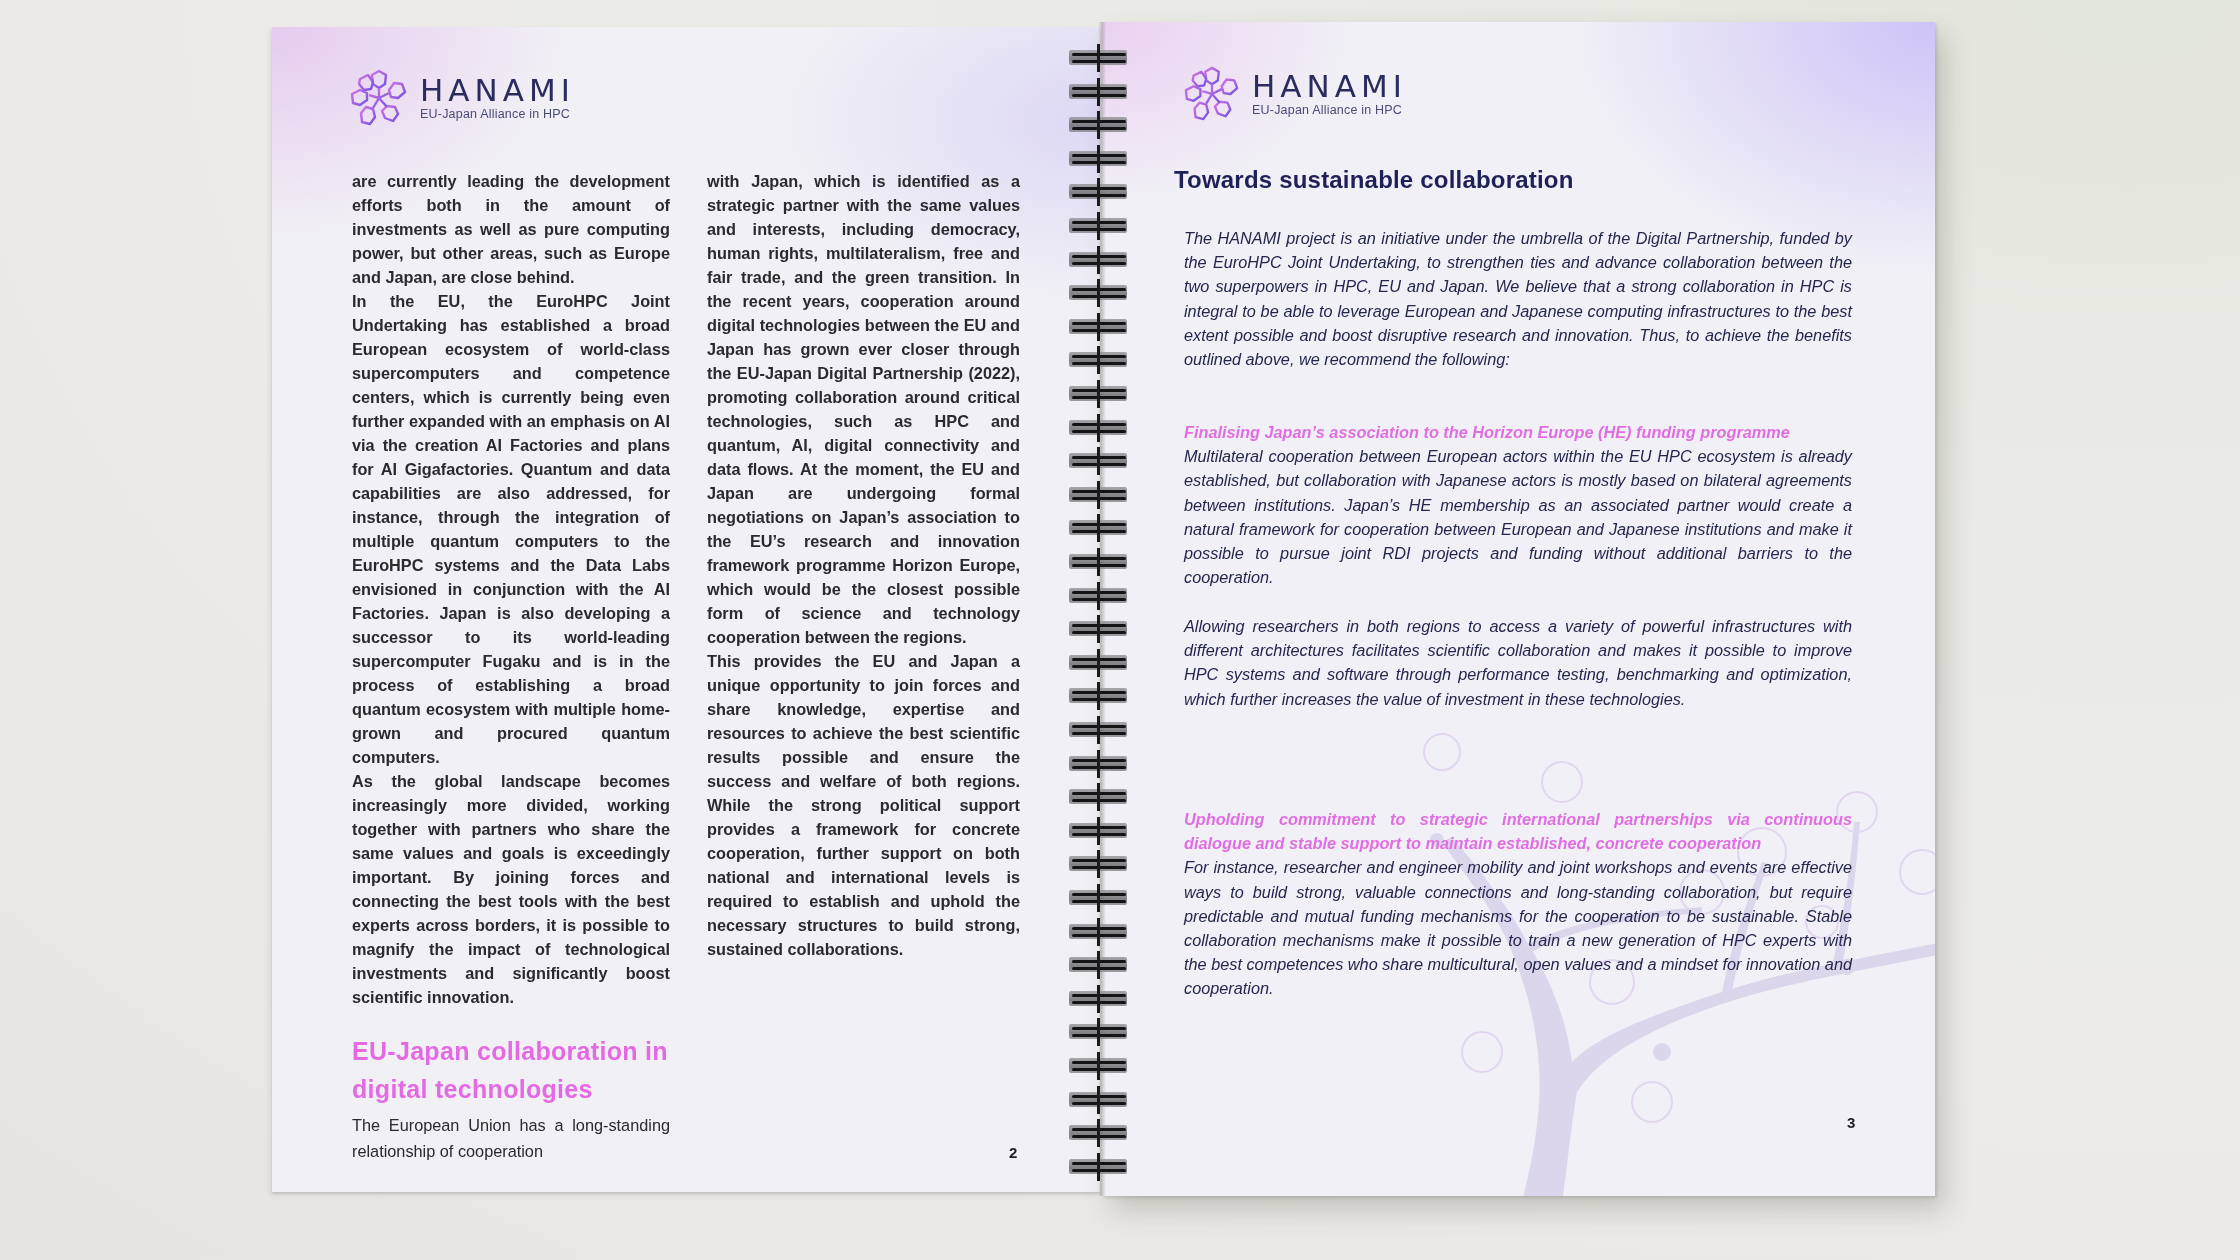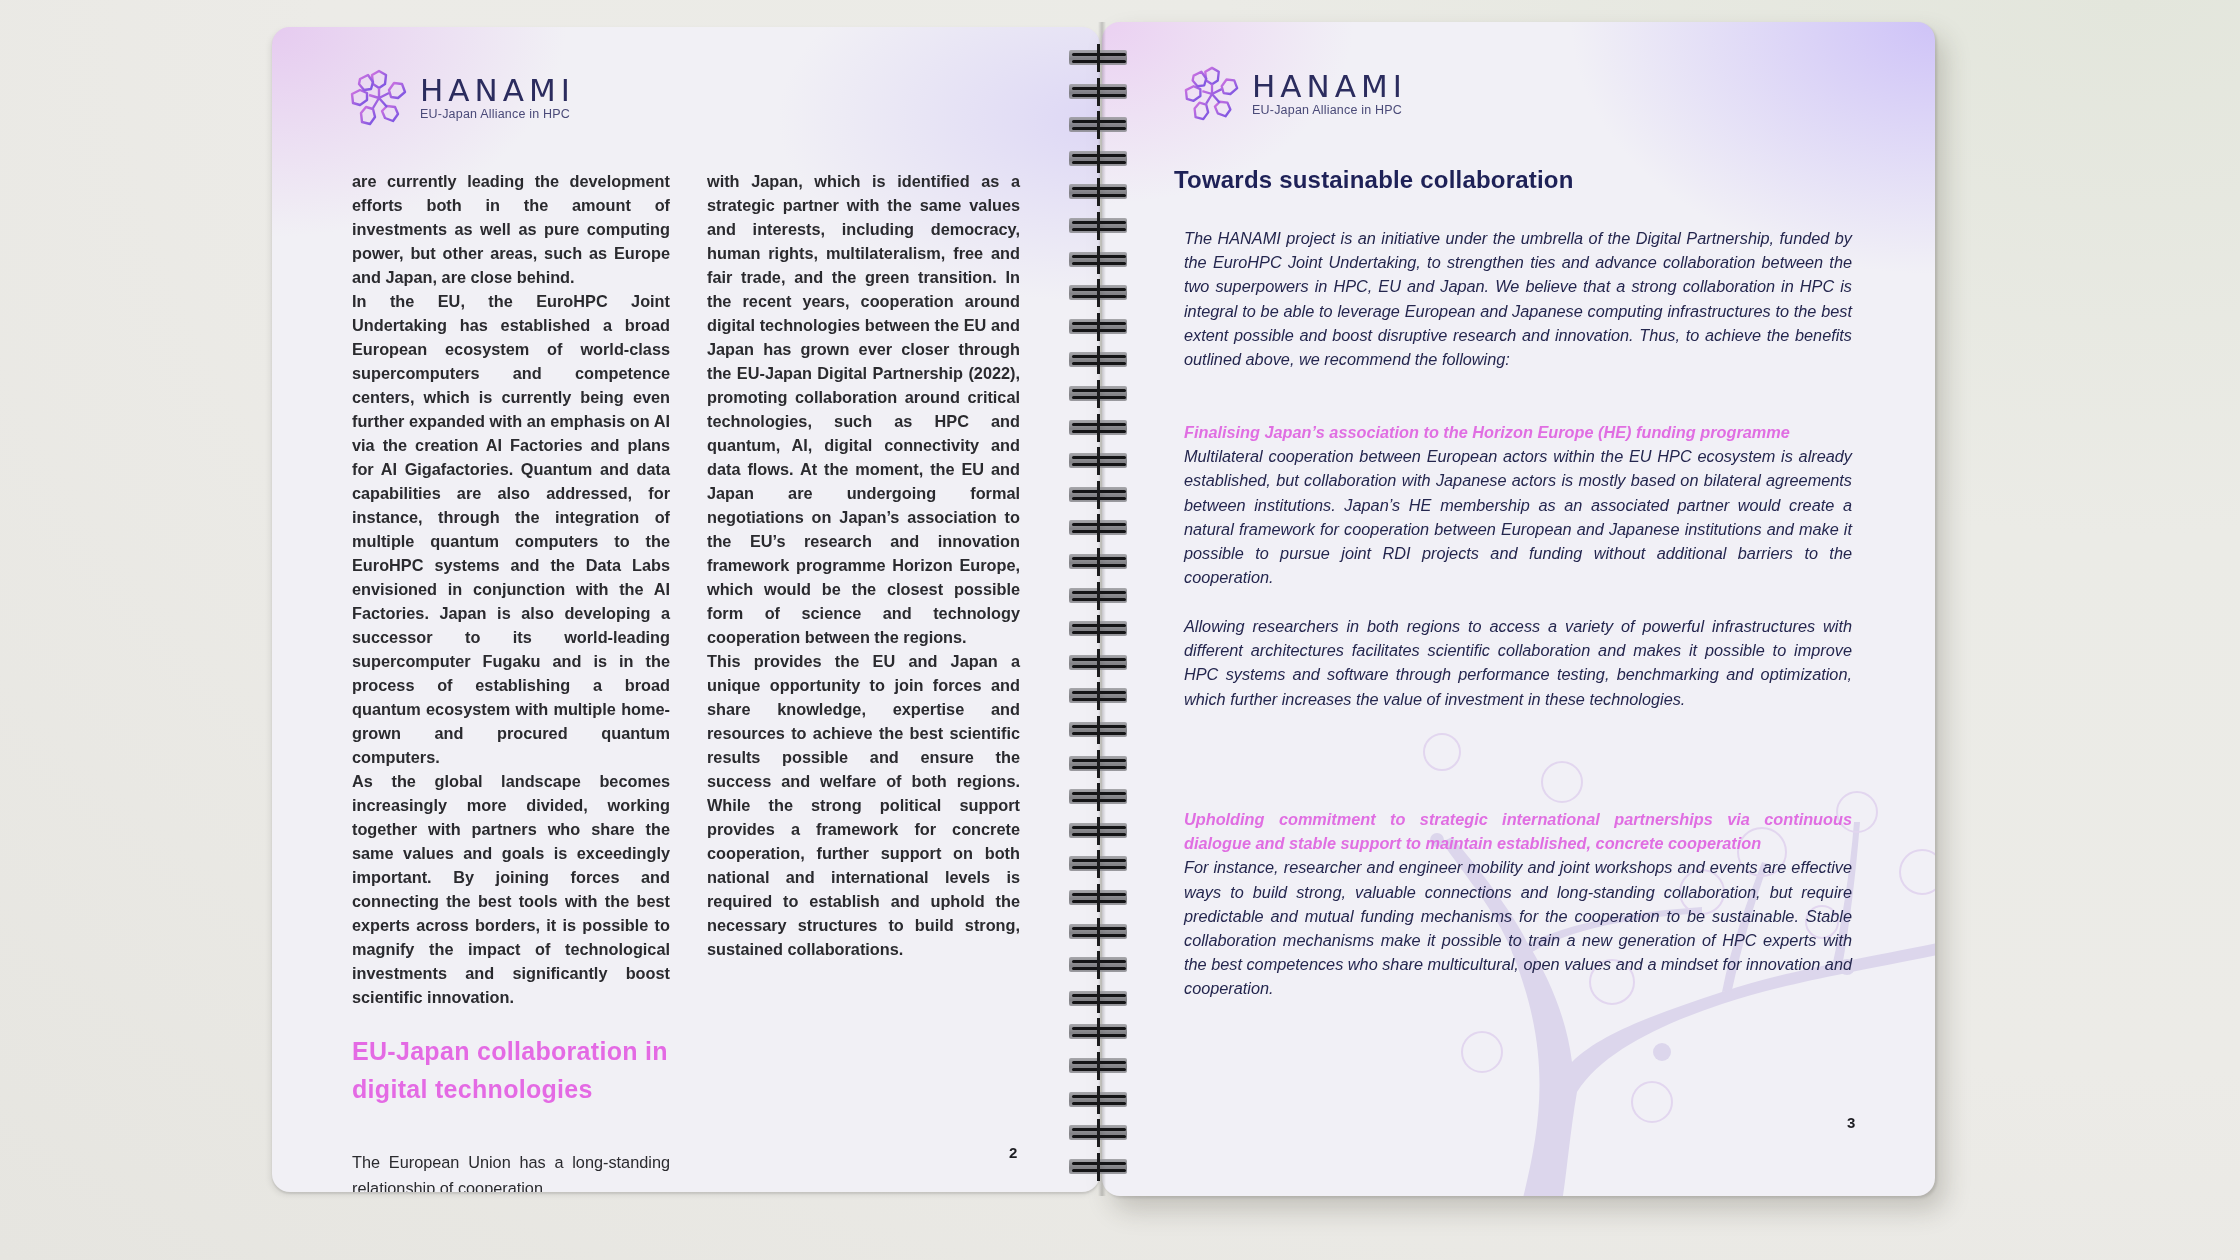--- a/index.html
+++ b/index.html
@@ -4,21 +4,20 @@
 <style>
   html, body { margin: 0; padding: 0; }
   body {
     width: 2240px; height: 1260px; overflow: hidden; position: relative;
     background: radial-gradient(ellipse at 95% 0%, #e3e6dc 0%, #ebebe6 30%, #ecebe7 60%, #e6e5e0 100%);
     font-family: "Liberation Sans", "DejaVu Sans", sans-serif;
   }
   .page {
     position: absolute; overflow: hidden;
     background: #f1f0f5;
-    border-radius: 18px;
   }
   #page-left {
     left: 272px; top: 27px; width: 828px; height: 1165px;
     box-shadow: -2px 3px 6px rgba(0,0,0,0.08), 0 2px 2px rgba(0,0,0,0.1);
     background:
       radial-gradient(ellipse 420px 300px at 0% 0%, rgba(226,190,238,0.75), rgba(226,190,238,0) 70%),
       radial-gradient(ellipse 460px 260px at 100% 8%, rgba(205,195,245,0.55), rgba(205,195,245,0) 70%),
       #f1f0f5;
   }
   #page-right {
@@ -42,21 +41,21 @@
     position: absolute; font-size: 16.3px; line-height: 24px;
     color: #2a2a2e; font-weight: 600; text-align: justify;
   }
   .col p { margin: 0; }
   .heading-pink {
     position: absolute; color: #e46ae4; font-weight: 700;
     font-size: 25px; line-height: 38px; letter-spacing: 0.3px;
   }
   .intro-left {
     position: absolute; font-size: 16.3px; line-height: 26px; color: #2a2a2e;
-    text-align: justify; font-weight: 500; margin-top: 37px;
+    text-align: justify; font-weight: 500;
   }
   .page-num { position: absolute; font-weight: 700; font-size: 15px; color: #1d1d22; }
 
   .title-right {
     position: absolute; left: 72px; top: 144px;
     font-size: 24px; font-weight: 700; color: #1e2157; letter-spacing: 0.2px;
   }
   .rcol {
     position: absolute; left: 82px; width: 668px;
     font-size: 16.3px; line-height: 24.2px; color: #24264e; text-align: justify; font-style: italic;

